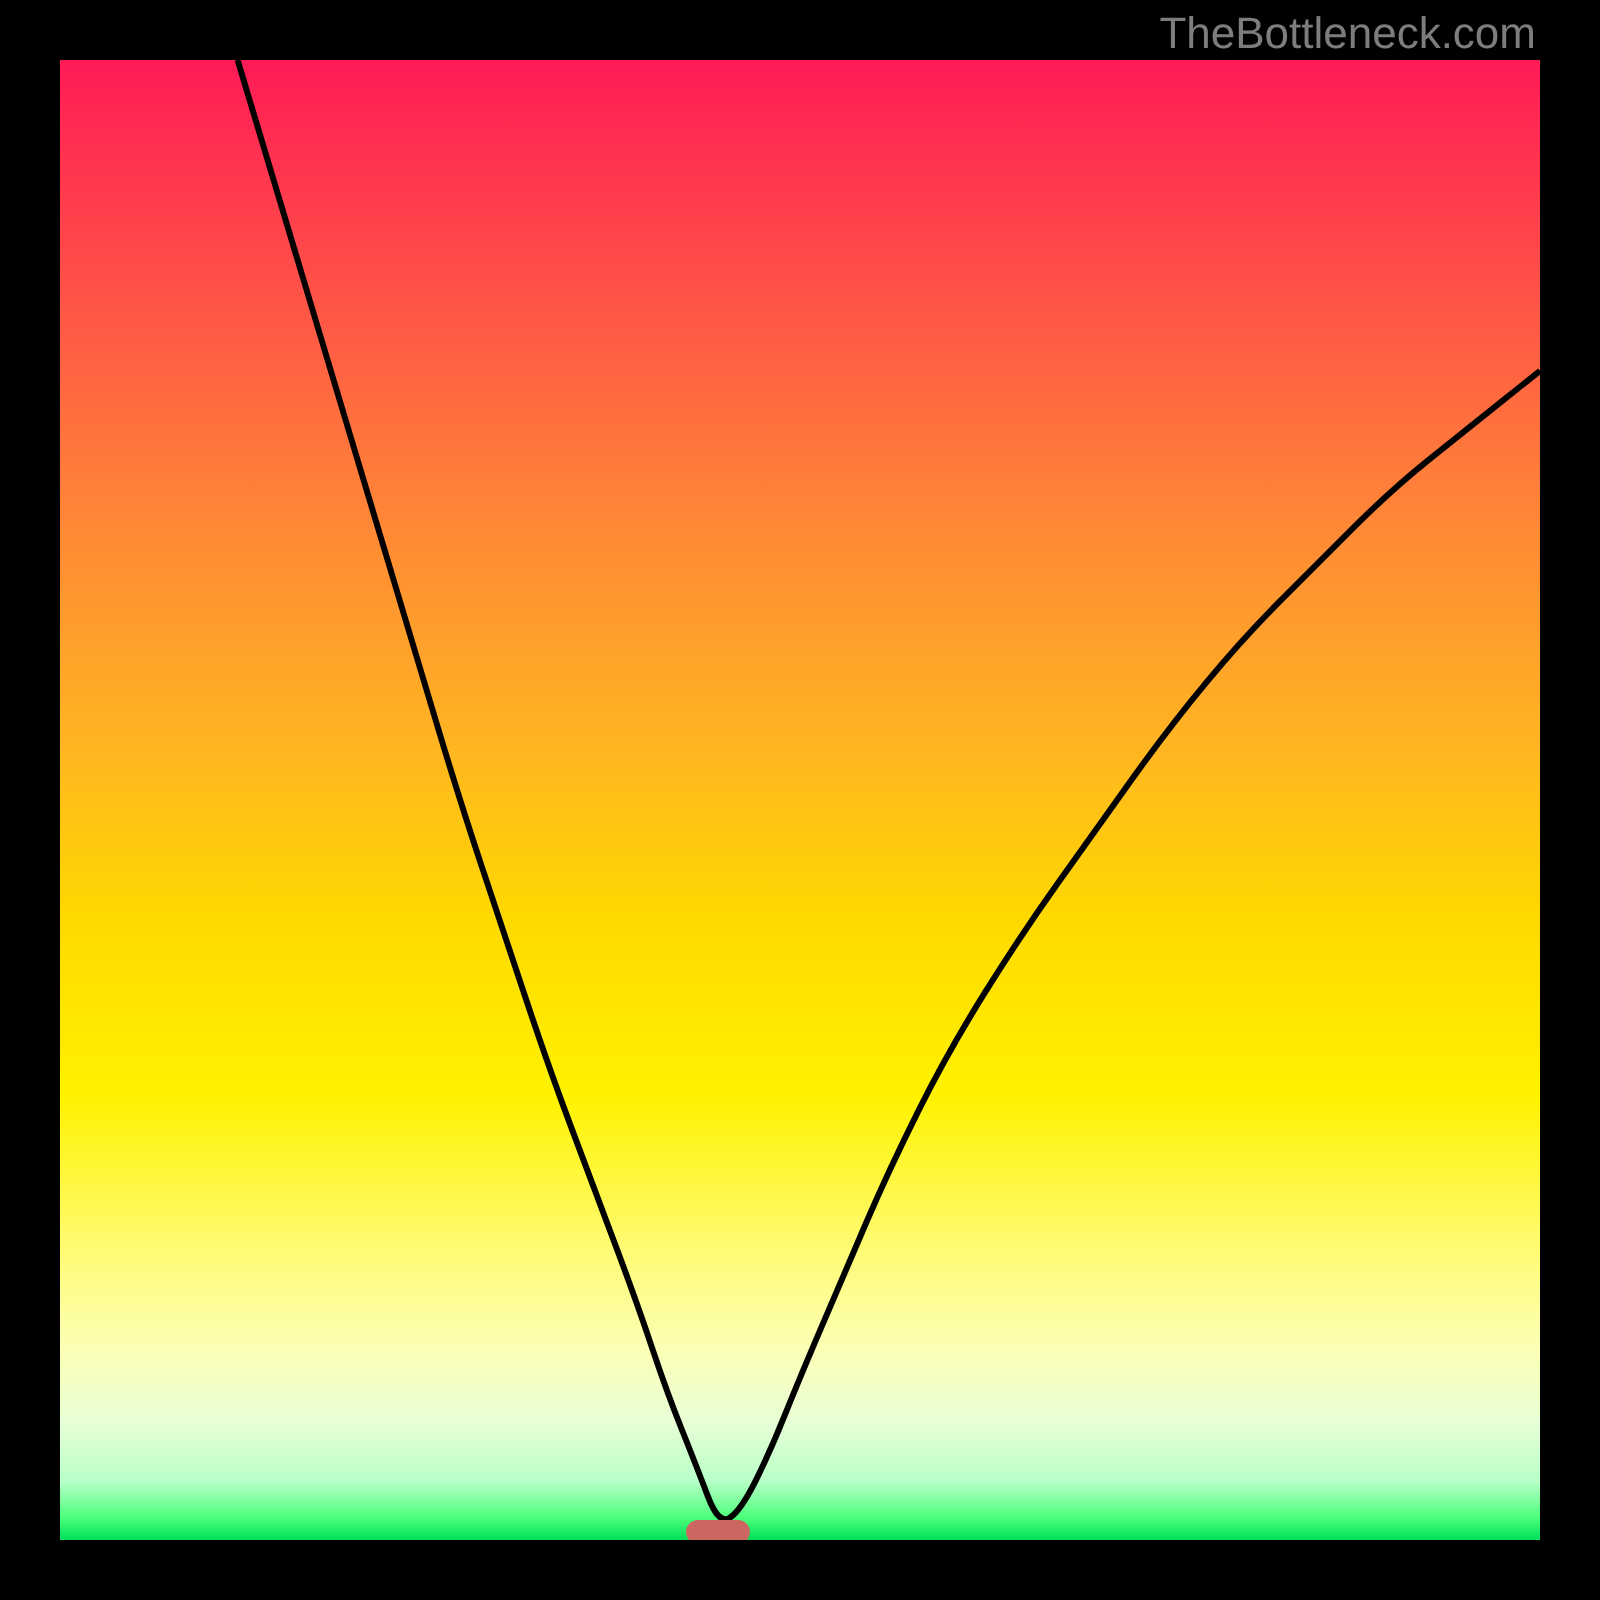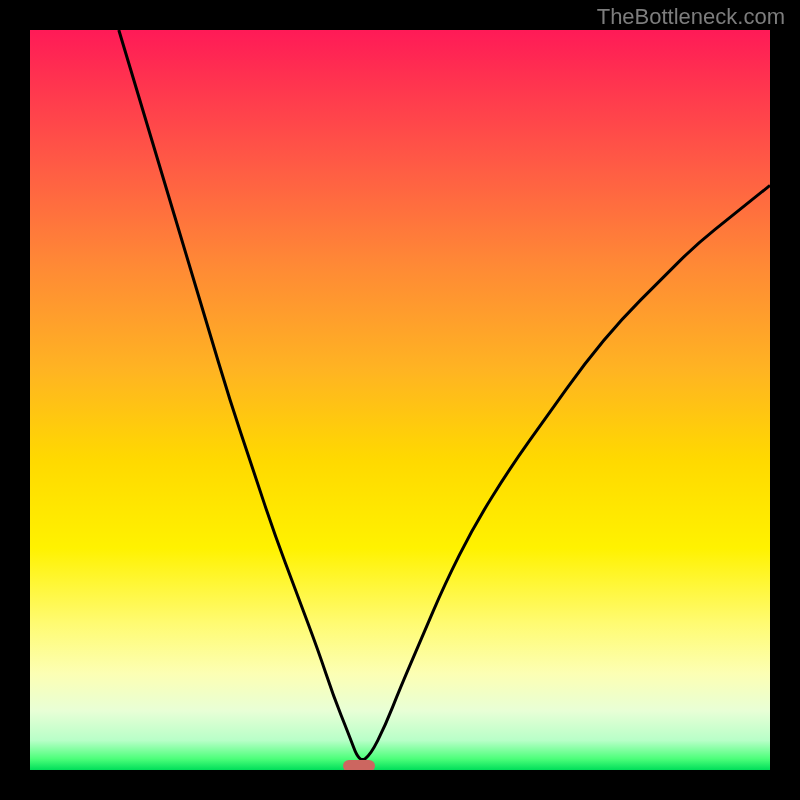--- a/index.html
+++ b/index.html
@@ -50,21 +50,21 @@
   svg.curve {
     position: absolute;
     left: 0;
     top: 0;
     width: 740px;
     height: 740px;
   }
   .watermark {
     position: absolute;
     top: 4px;
-    right: 15px;
+    right: 32px;
     color: #7d7d7d;
     font-size: 22px;
     font-weight: 500;
     letter-spacing: 0;
     user-select: none;
   }
   .marker {
     position: absolute;
     width: 32px;
     height: 12px;

